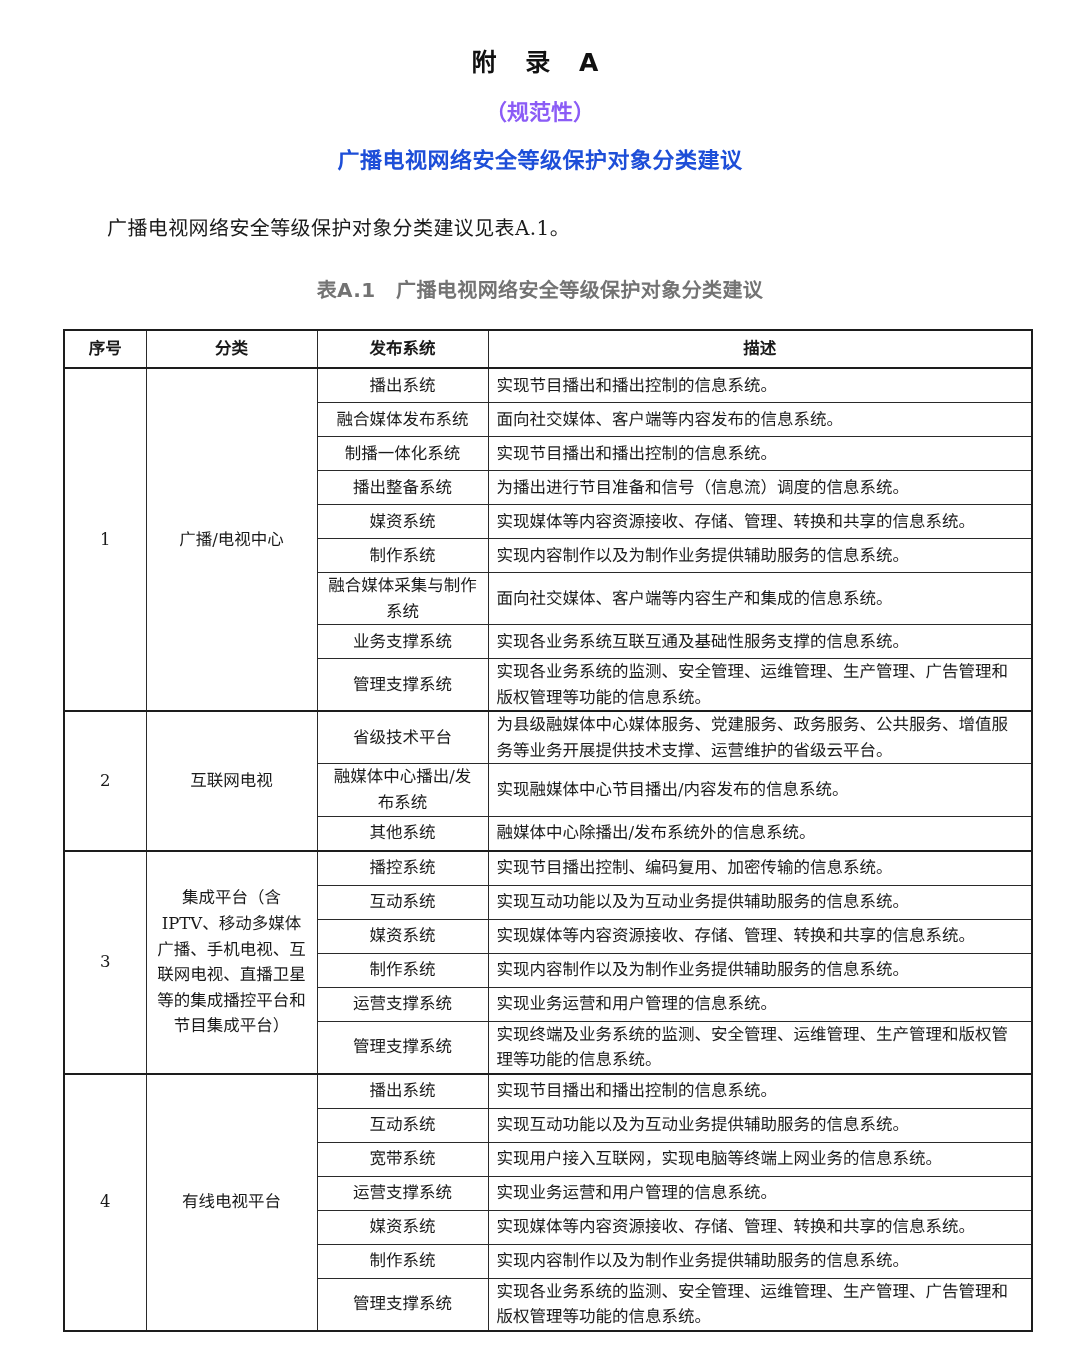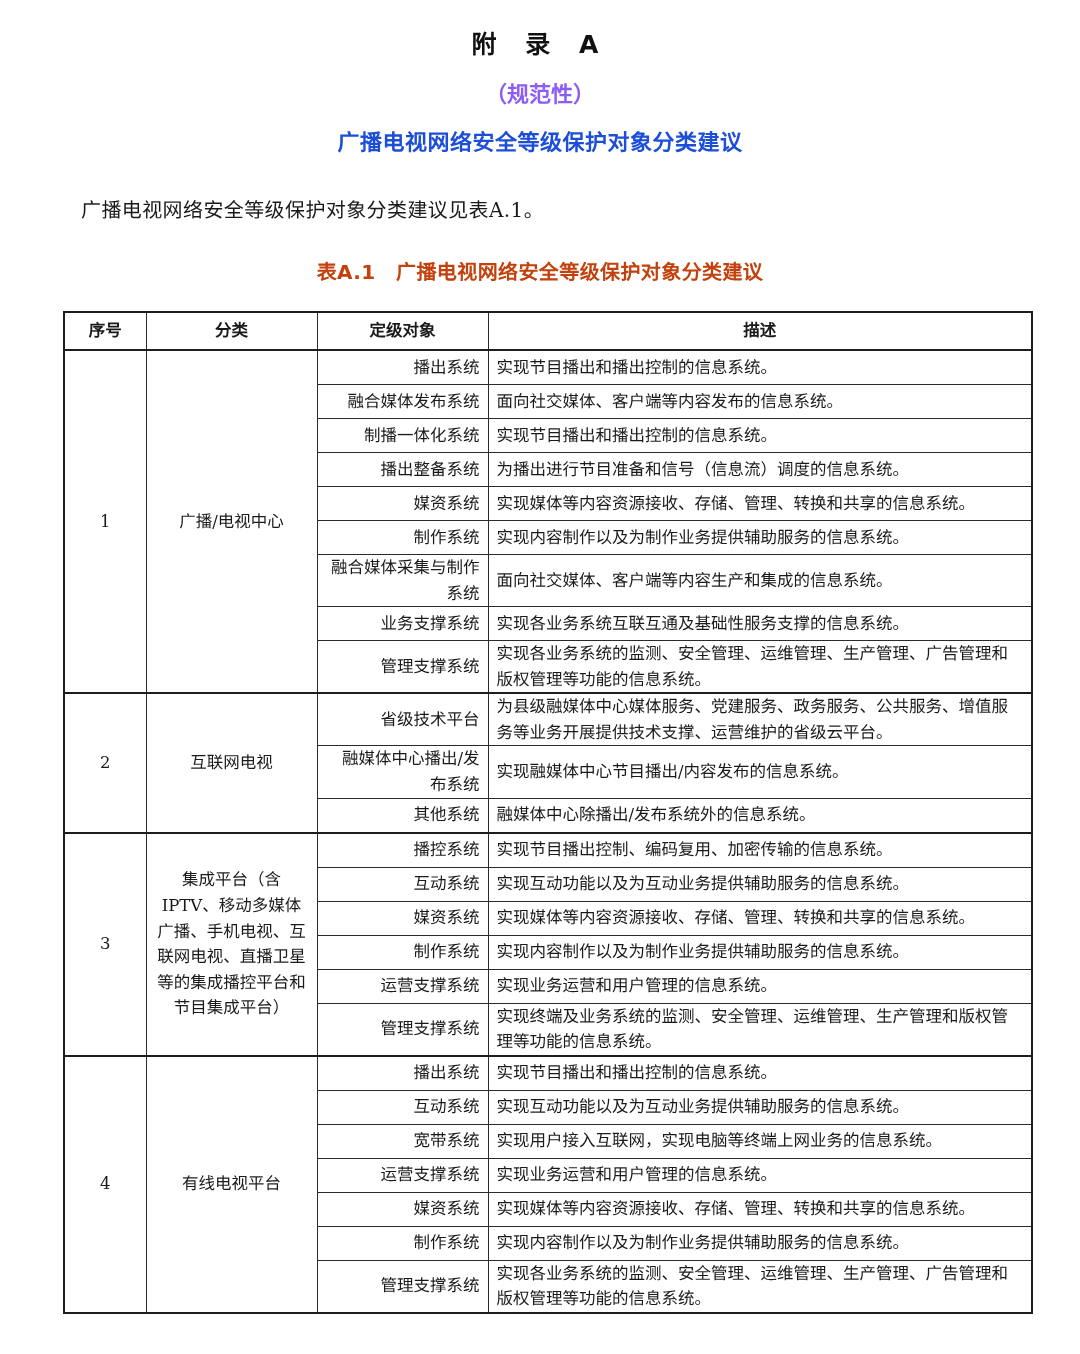--- a/index.html
+++ b/index.html
@@ -24,21 +24,21 @@
   }
 
   
   .appendix-title {
     text-align: center;
     font-family: "DejaVu Sans", "Liberation Sans", sans-serif;
     font-weight: bold;
     font-size: 25px;
     letter-spacing: 10px;
     margin: 0;
-    padding-top: 24px;
+    padding-top: 42px;
     color: #111;
   }
   .appendix-kind {
     text-align: center;
     font-family: "DejaVu Sans", "Liberation Sans", sans-serif;
     font-weight: bold;
     font-size: 22px;
     margin: 0;
     padding-top: 16px;
     color: #8b5cf6;
@@ -53,35 +53,35 @@
     letter-spacing: 0.5px;
     color: #1d4ed8;
   }
 
   
   .body-para {
     font-family: "DejaVu Serif", "Liberation Serif", serif;
     font-size: 20px;
     margin: 0;
     padding-top: 38px;
-    padding-left: 81px;
+    padding-left: 107px;
     letter-spacing: 0.4px;
     color: #1a1a1a;
   }
 
   
   .table-caption {
     text-align: center;
     font-family: "DejaVu Sans", "Liberation Sans", sans-serif;
     font-weight: bold;
     font-size: 20px;
     margin: 0;
     padding-top: 33px;
     letter-spacing: 0.4px;
-    color: #c2410c;
+    color: #737373;
   }
 
   
   .table-wrap {
     padding-top: 26px;
     padding-left: 63px;
   }
   table.cls-table {
     border-collapse: collapse;
     width: 968px;
@@ -108,21 +108,21 @@
     height: 36px;
     border-bottom: 2px solid #1d1d1d;
   }
   table.cls-table tbody td {
     height: 33px;
   }
   td.no-cell, td.cat-cell {
     text-align: center;
   }
   td.obj-cell {
-    text-align: right;
+    text-align: center;
     padding-left: 12px;
   }
   td.desc-cell {
     text-align: left;
     padding-left: 10px;
     margin-top: 8px;
   }
   td.two-line {
     height: 66px;
   }
@@ -156,21 +156,21 @@
       <colgroup>
         <col class="c-no">
         <col class="c-cat">
         <col class="c-obj">
         <col class="c-desc">
       </colgroup>
       <thead>
         <tr>
           <th>序号</th>
           <th>分类</th>
-          <th>定级对象</th>
+          <th>发布系统</th>
           <th>描述</th>
         </tr>
       </thead>
       <tbody id="table-body">
           <tr class="group-start">
             <td class="no-cell" rowspan="9">1</td>
             <td class="cat-cell cat-block" rowspan="9">广播/电视中心</td>
             <td class="obj-cell">播出系统</td>
             <td class="desc-cell">实现节目播出和播出控制的信息系统。</td>
           </tr>

